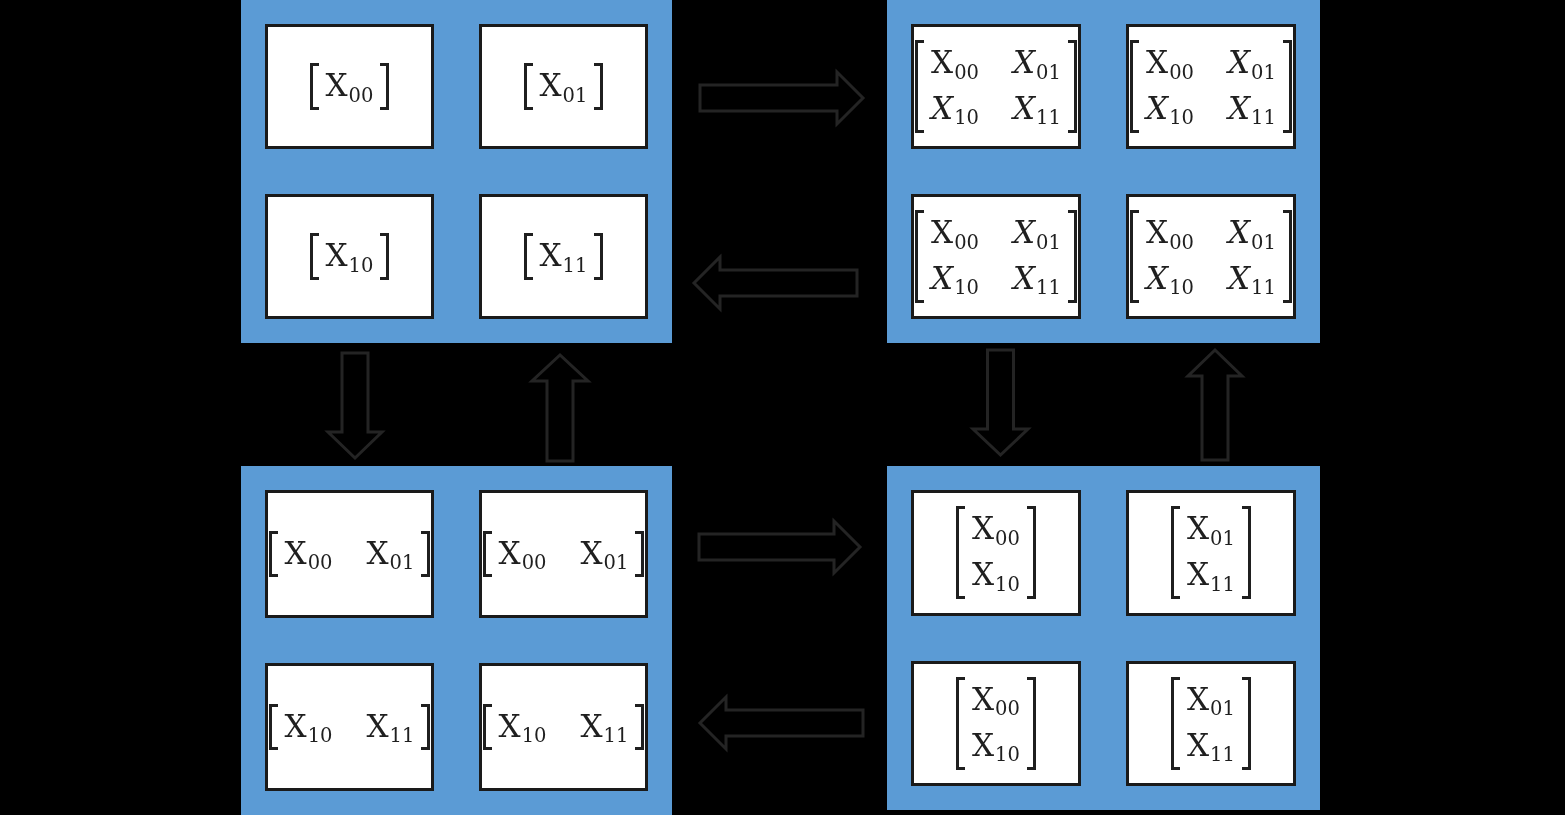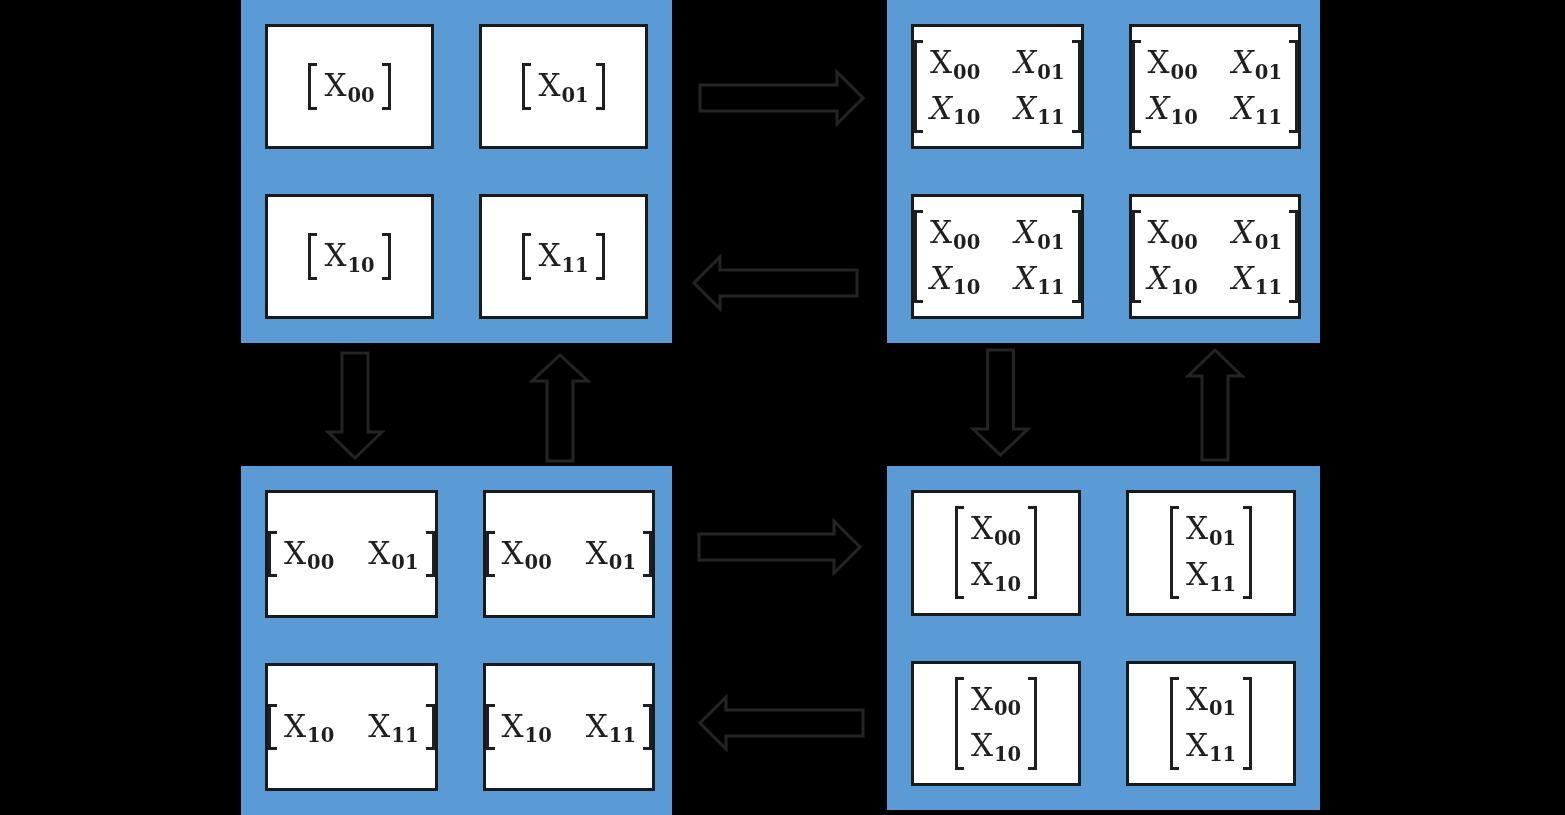--- a/index.html
+++ b/index.html
@@ -19,21 +19,21 @@
   .matrix{display:flex;align-items:stretch;color:#1F1F1F;}
   .brk{width:9px;box-sizing:border-box;}
   .brk-l{border:3px solid #1F1F1F;border-right:0;}
   .brk-r{border:3px solid #1F1F1F;border-left:0;}
   .cells{display:flex;flex-direction:column;justify-content:center;
          padding:2px 7px;row-gap:3px;}
   .mrow{display:flex;column-gap:34px;justify-content:space-between;align-items:baseline;}
   .entry{font-size:31px;line-height:1.3;white-space:nowrap;}
   .entry .base{font-style:normal;}
   .entry.it .base{font-style:italic;}
-  .entry .sub{font-size:0.63em;vertical-align:-0.28em;margin-left:1px;font-weight:bold;}
+  .entry .sub{font-size:0.63em;vertical-align:-0.28em;margin-left:1px;}
   .arrow{position:absolute;}
   .arrow svg{display:block;overflow:visible;}
 </style>
 </head>
 <body>
 
 <div class="stage">
   <div id="panels">
       <div class="panel" style="left: 241px; top: 0px; width: 431px; height: 343px;">
         <div class="pbox">

